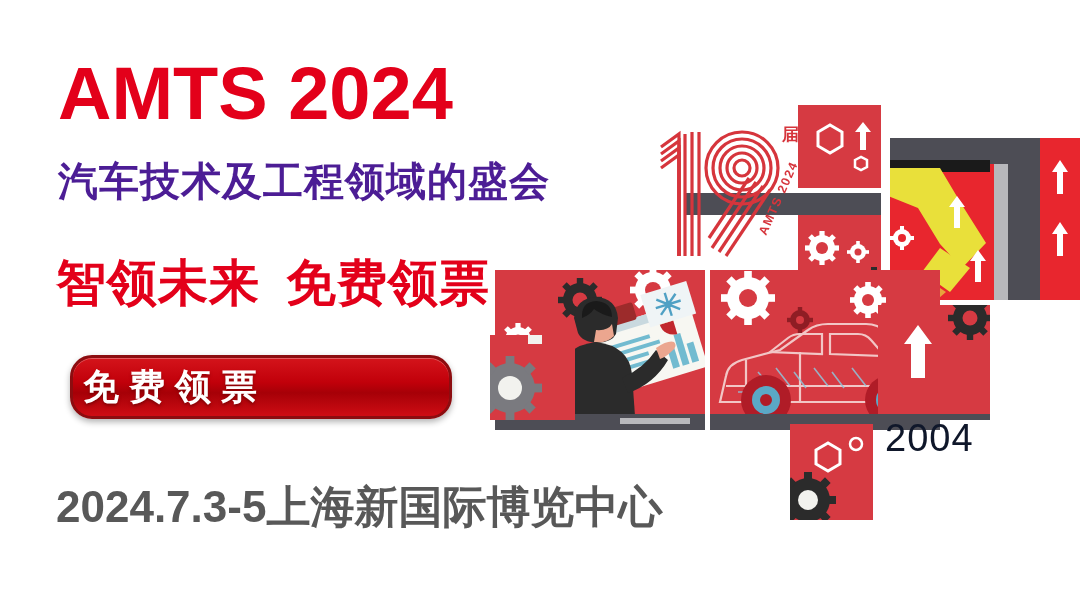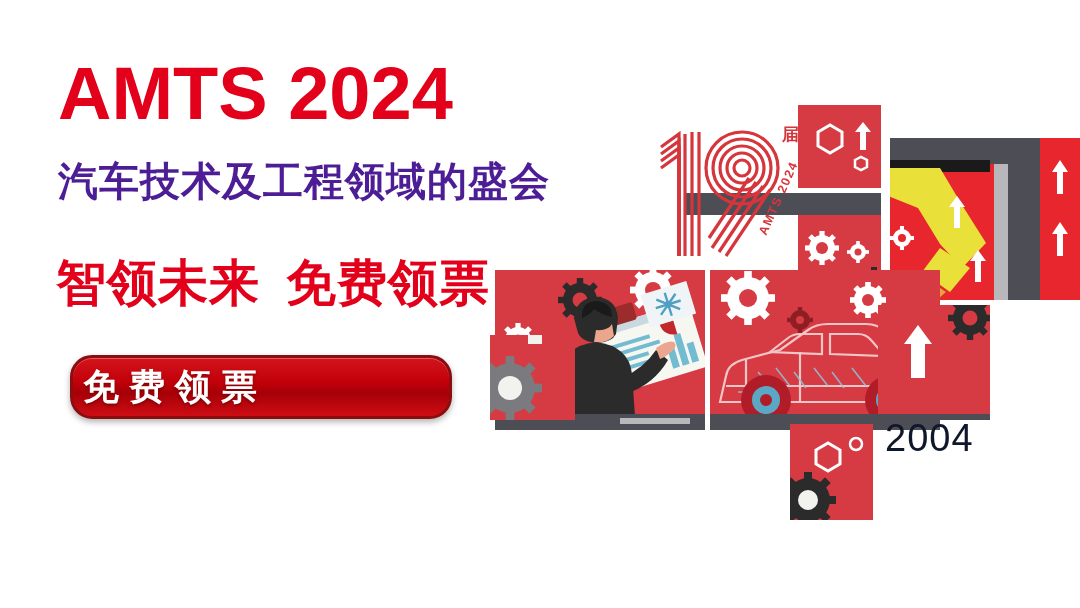--- a/index.html
+++ b/index.html
@@ -73,20 +73,21 @@
     <div class="subtitle">汽车技术及工程领域的盛会</div>
 
     <div class="slogan">
       <span>智领未来</span><span class="gap"></span><span>免费领票</span>
     </div>
 
     <div class="cta">
       <span class="cta-label">免费领票</span>
     </div>
 
+    <div class="venue">2024.7.3-5上海新国际博览中心</div>
   </div>
 
   <div class="collage">
 
     <svg width="610" height="608" viewBox="0 0 610 608">
       <defs>
         <clipPath id="cp-eng">
             <rect x="25" y="270" width="210" height="160"></rect>
           </clipPath>
         <clipPath id="cp-car">

